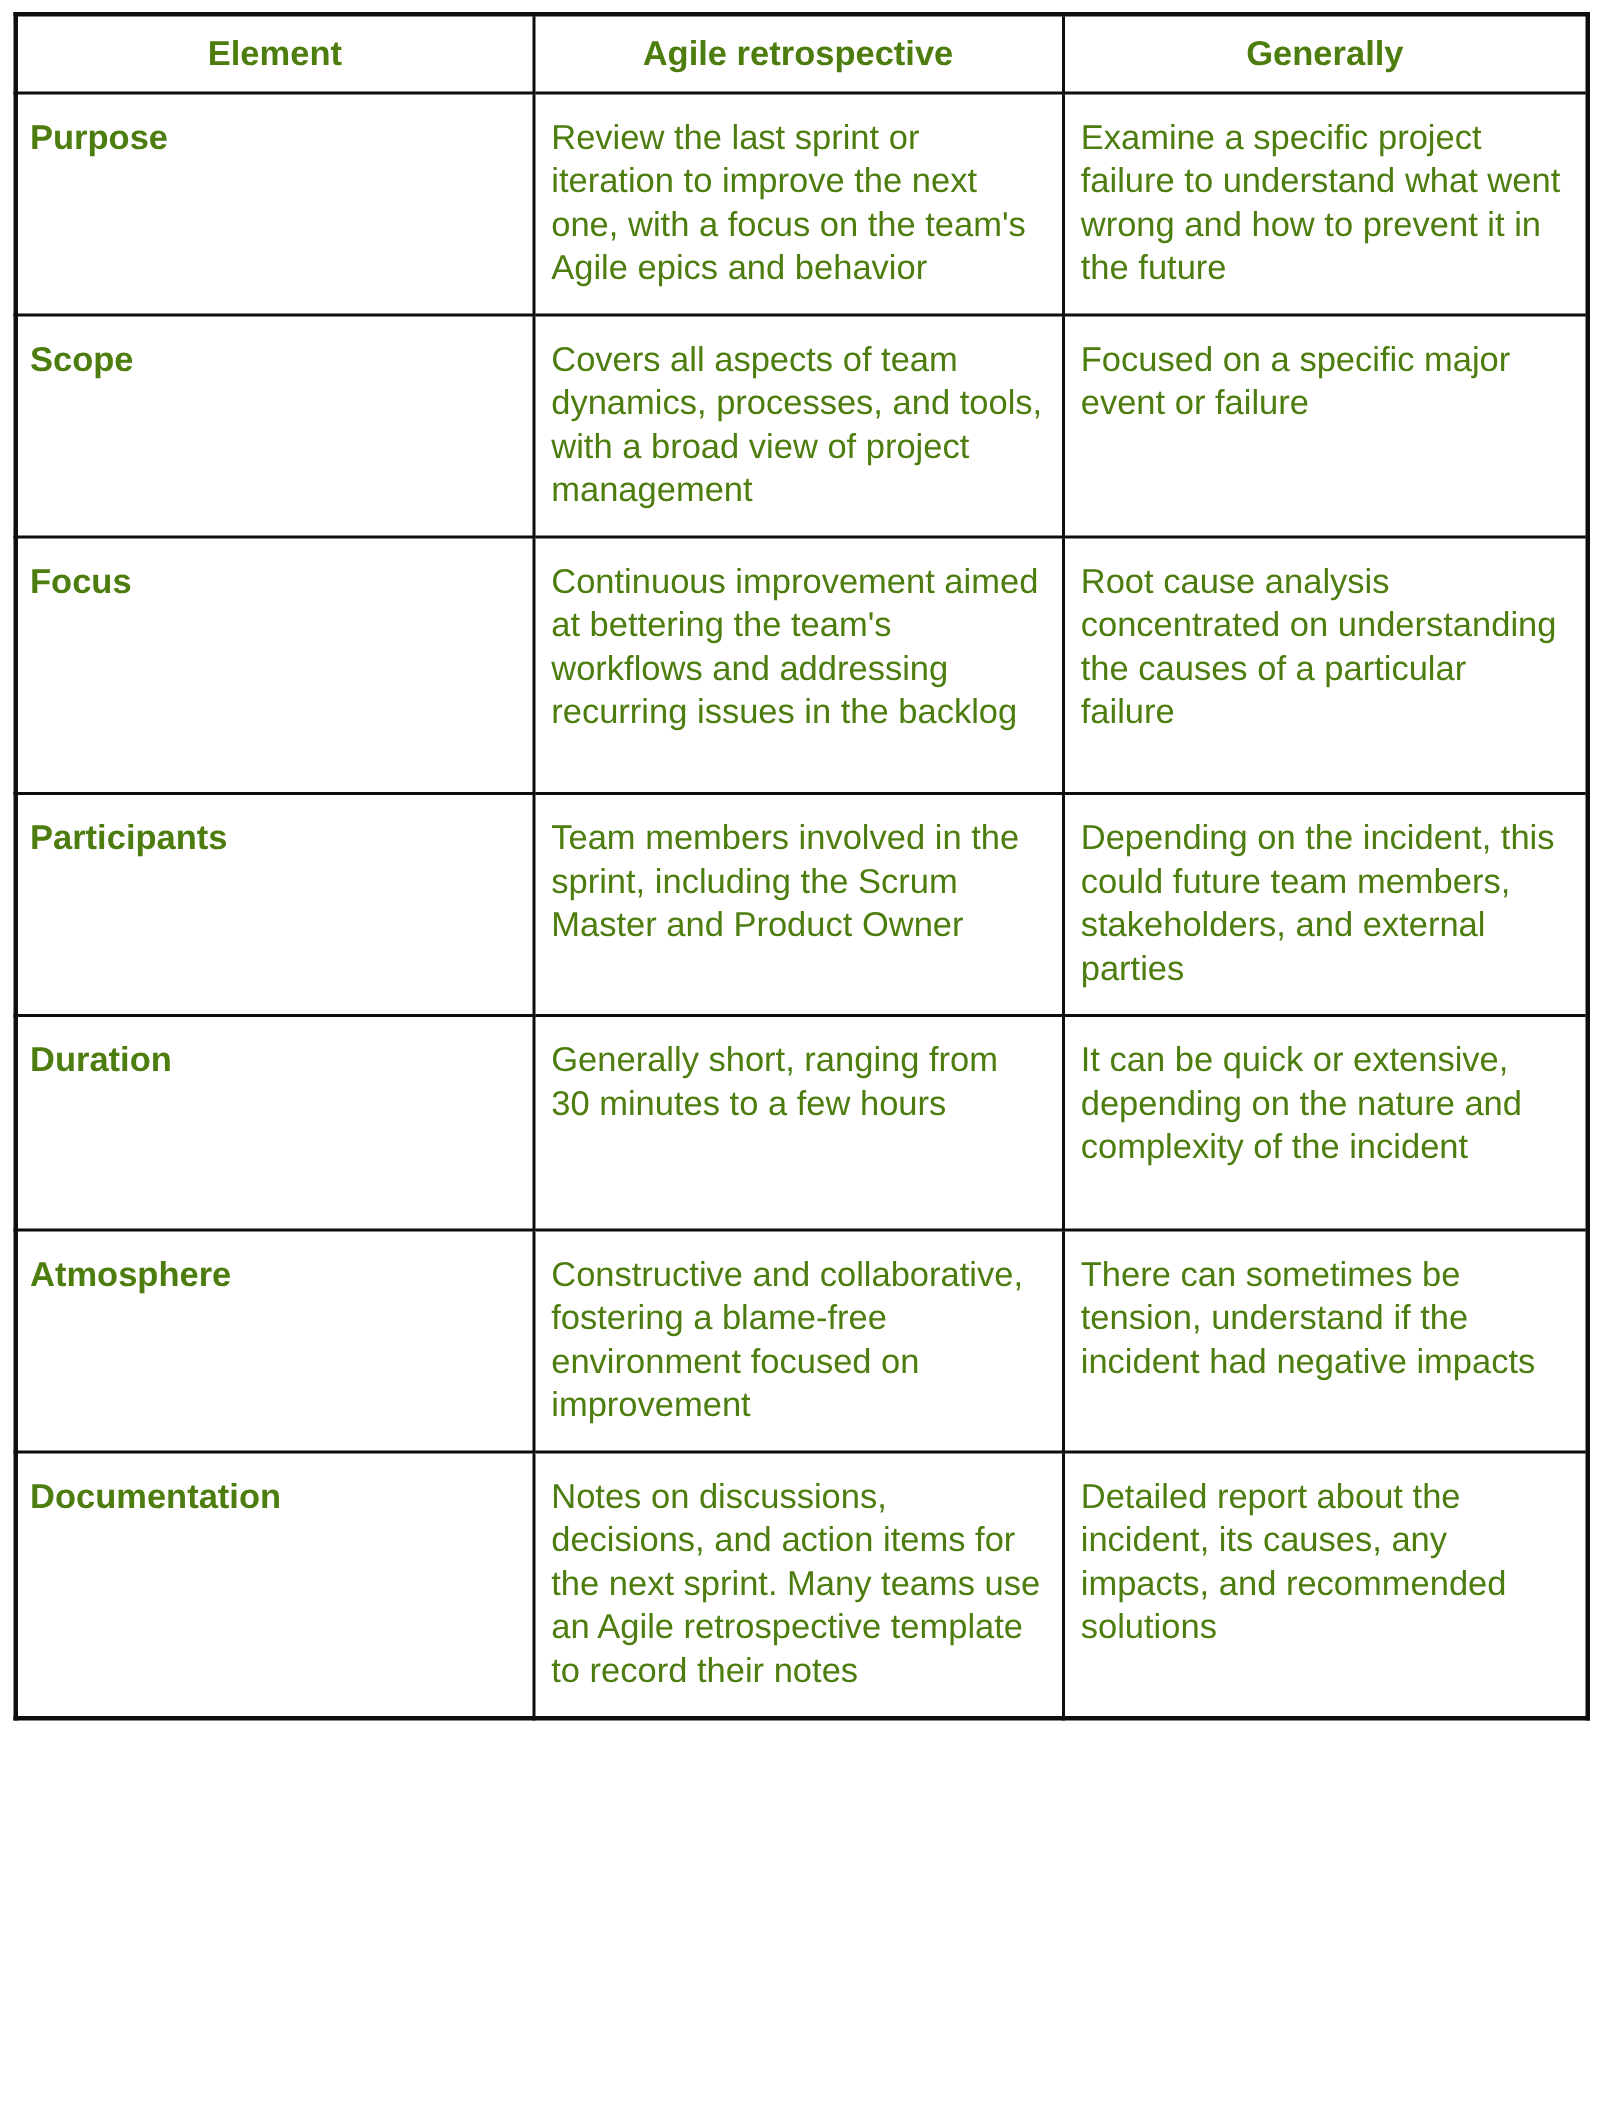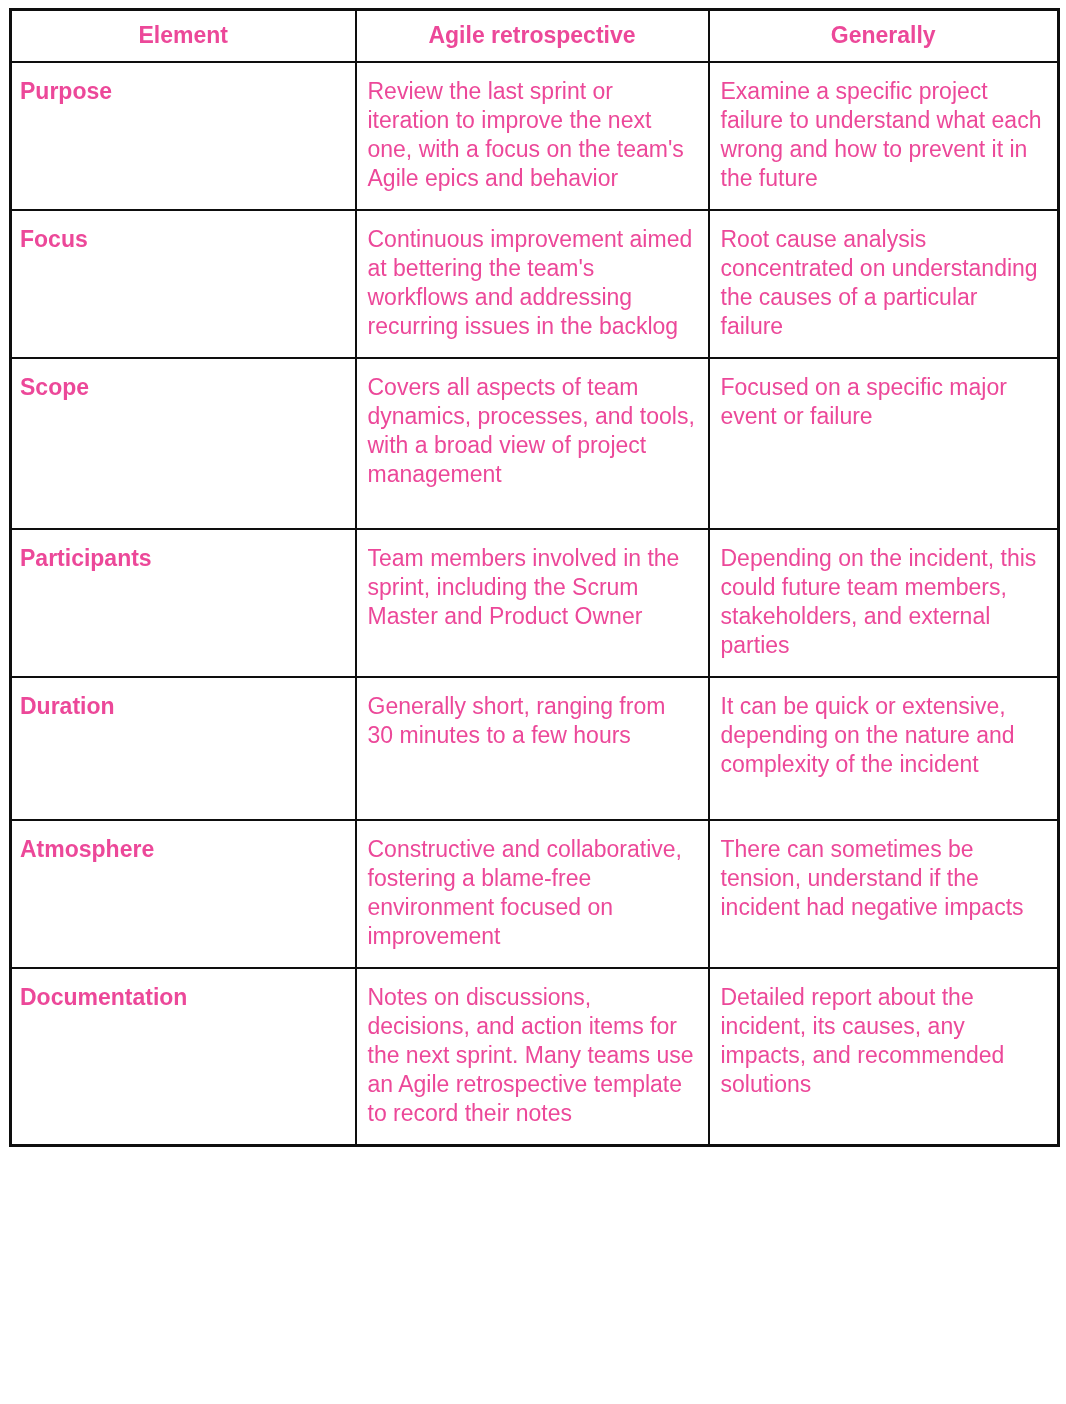--- a/index.html
+++ b/index.html
@@ -7,21 +7,21 @@
     padding: 0;
     background: #ffffff;
   }
   .page {
     width: 1066px;
     height: 1404px;
     box-sizing: border-box;
     padding: 8px 9px;
     background: #ffffff;
     font-family: "Liberation Sans", "DejaVu Sans", sans-serif;
-    color: #ec4899;
+    color: #4d7c0f;
   }
   table.comparison {
     border-collapse: collapse;
     width: 1048px;
     table-layout: fixed;
     border: 3px solid #0e0e0e;
   }
   table.comparison col.c1 { width: 345px; }
   table.comparison col.c2 { width: 353px; }
   table.comparison col.c3 { width: 350px; }
@@ -73,31 +73,31 @@
       <tr>
         <th>Element</th>
         <th>Agile retrospective</th>
         <th>Generally</th>
       </tr>
     </thead>
     <tbody>
       <tr>
         <td class="el">Purpose</td>
         <td>Review the last sprint or iteration to improve the next one, with a focus on the team's Agile epics and behavior</td>
-        <td>Examine a specific project failure to understand what each wrong and how to prevent it in the future</td>
+        <td>Examine a specific project failure to understand what went wrong and how to prevent it in the future</td>
+      </tr>
+      <tr>
+        <td class="el">Scope</td>
+        <td>Covers all aspects of team dynamics, processes, and tools, with a broad view of project management</td>
+        <td>Focused on a specific major event or failure</td>
       </tr>
       <tr>
         <td class="el">Focus</td>
         <td>Continuous improvement aimed at bettering the team's workflows and addressing recurring issues in the backlog</td>
         <td>Root cause analysis concentrated on understanding the causes of a particular failure</td>
-      </tr>
-      <tr>
-        <td class="el">Scope</td>
-        <td>Covers all aspects of team dynamics, processes, and tools, with a broad view of project management</td>
-        <td>Focused on a specific major event or failure</td>
       </tr>
       <tr>
         <td class="el">Participants</td>
         <td>Team members involved in the sprint, including the Scrum Master and Product Owner</td>
         <td>Depending on the incident, this could future team members, stakeholders, and external parties</td>
       </tr>
       <tr>
         <td class="el">Duration</td>
         <td>Generally short, ranging from 30 minutes to a few hours</td>
         <td>It can be quick or extensive, depending on the nature and complexity of the incident</td>

